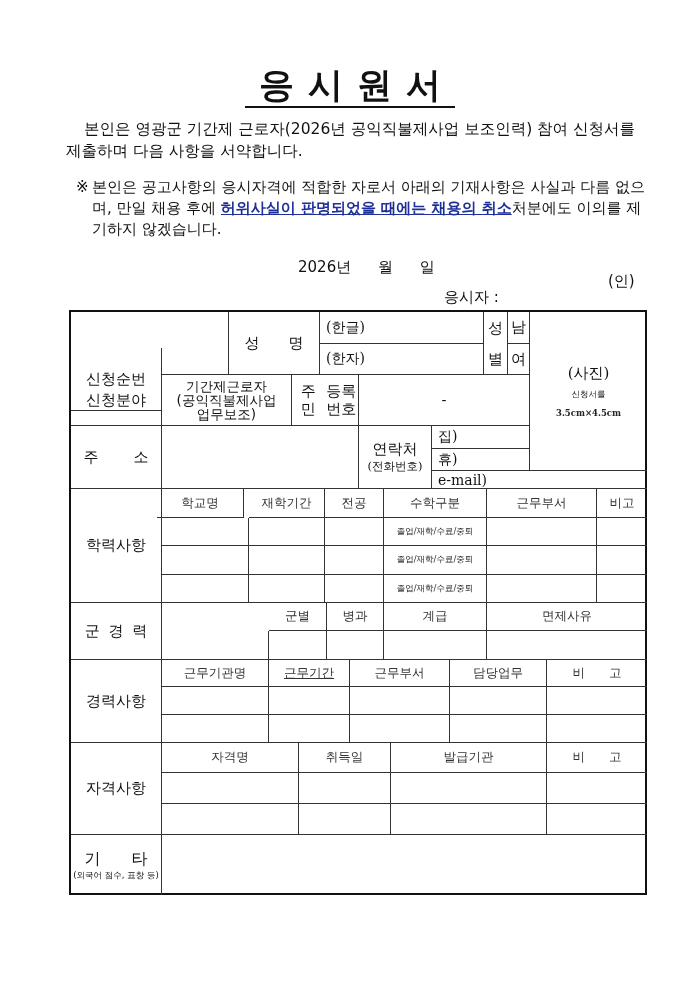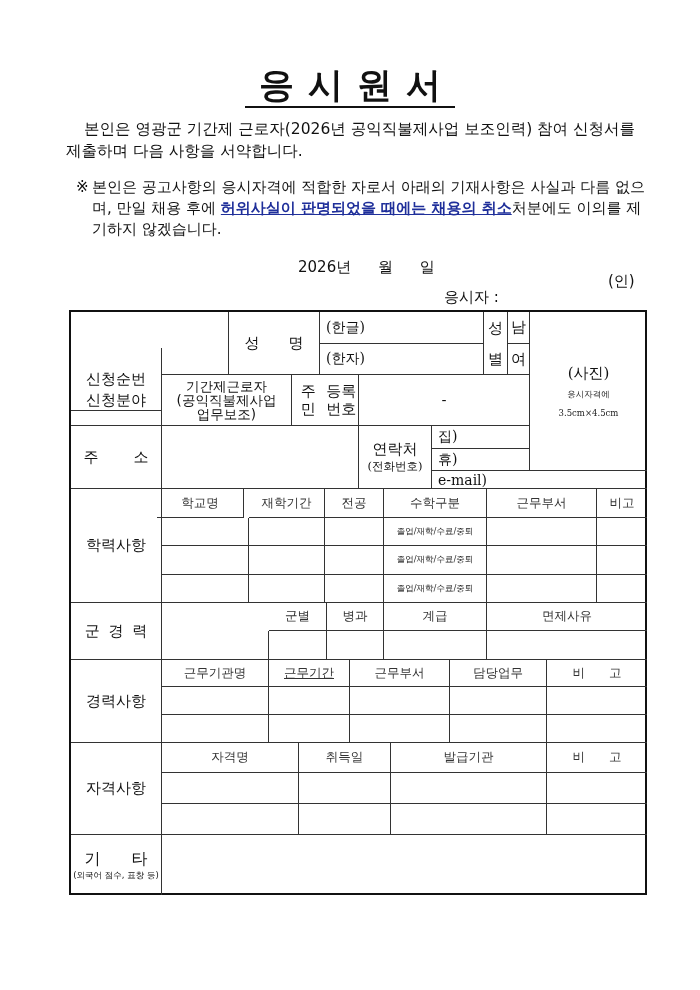--- a/index.html
+++ b/index.html
@@ -63,22 +63,22 @@
   <div class="cell lbl" style="left:158px;top:0;width:91px;height:63px;word-spacing:24px;">성 명</div>
   <div class="cell left ser" style="left:249px;top:0;width:164px;height:32px;">(한글)</div>
   <div class="cell left ser" style="left:249px;top:32px;width:164px;height:31px;">(한자)</div>
   <div class="cell lbl" style="left:413px;top:0;width:24px;height:32px;border-bottom:none;">성</div>
   <div class="cell lbl" style="left:413px;top:32px;width:24px;height:31px;">별</div>
   <div class="cell lbl" style="left:437px;top:0;width:22px;height:32px;">남</div>
   <div class="cell lbl" style="left:437px;top:32px;width:22px;height:31px;">여</div>
 
   <div class="cell nb-r" style="left:459px;top:0;width:117px;height:159px;flex-direction:column;">
     <div class="ser" style="font-size:15px;">(사진)</div>
-    <div class="tiny" style="margin-top:6px;">응시자격에</div>
-    <div class="tiny" style="margin-top:7px;">3.5cm×4.5cm</div>
+    <div class="tiny" style="margin-top:6px;">신청서를</div>
+    <div class="tiny" style="margin-top:7px;font-weight:bold;">3.5cm×4.5cm</div>
   </div>
 
   <div class="cell lbl" style="left:0;top:63px;width:91px;height:51px;">신청분야</div>
   <div class="cell" style="left:91px;top:63px;width:130px;height:51px;flex-direction:column;line-height:14px;font-size:13.5px;">
     <div>기간제근로자</div>
     <div>(공익직불제사업</div>
     <div>업무보조)</div>
   </div>
   <div class="cell lbl" style="left:221px;top:63px;width:67px;height:51px;line-height:18px;">
     <div style="word-spacing:24px;">주 민</div>

